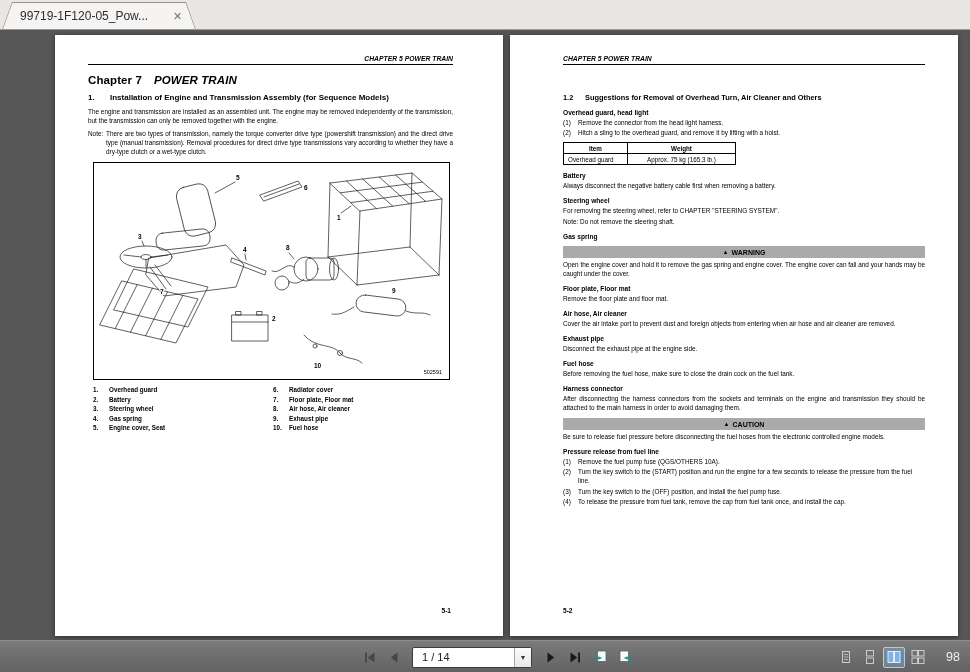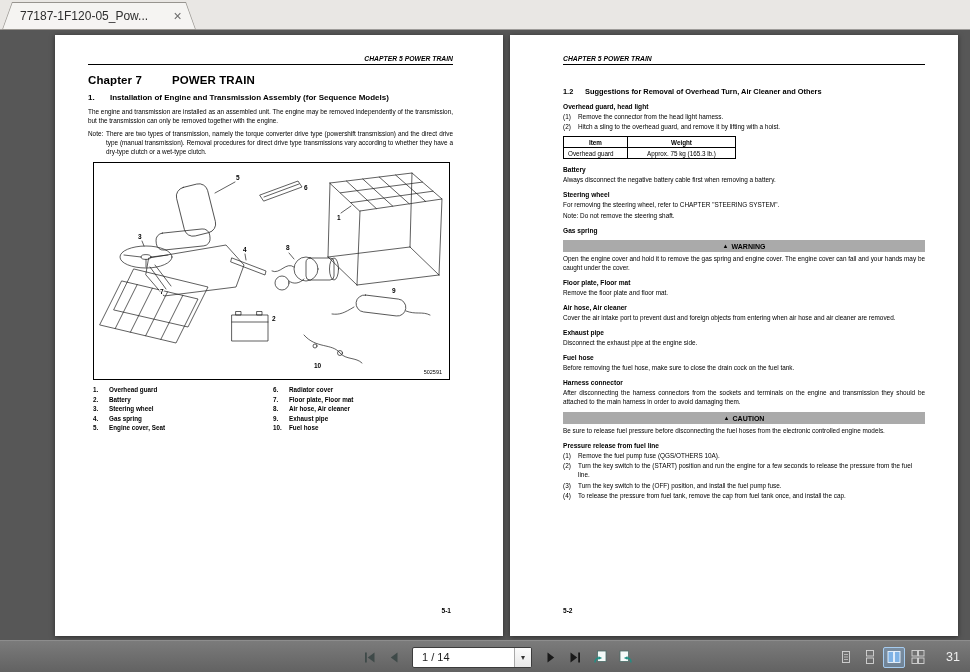--- a/index.html
+++ b/index.html
@@ -23,26 +23,26 @@
           box-shadow:0 1px 5px rgba(0,0,0,.5); color:#000; }
   .page-left  { left:55px;  padding:0 50px 0 33px; }
   .page-right { left:510px; padding:0 33px 0 53px; }
 
   
   .running-header { margin-top:20px; padding-bottom:2px; border-bottom:1px solid #000;
                     font-size:6.8px; font-weight:bold; font-style:italic; }
   .rh-right { text-align:right; } .rh-left { text-align:left; }
 
   .chapter-title { margin-top:9px; font-size:11.5px; font-weight:bold; letter-spacing:.1px; }
-  .chapter-title .gap { margin-left:30px; }
+  .chapter-title .gap { margin-left:12px;font-style:italic; }
 
   .sec-heading { display:flex; font-weight:bold; }
   .sec-heading.lvl1 { margin-top:7px; font-size:8px; }
   .sec-heading.lvl2 { margin-top:7px; font-size:7.4px; }
-  .sec-heading.mt-big { margin-top:22px; }
+  .sec-heading.mt-big { margin-top:28px; }
   .sec-num { width:22px; flex-shrink:0; }
 
   .body-text { margin-top:5px; font-size:6.4px; line-height:9px; text-align:justify; }
   .note-row { margin-top:4px; display:flex; font-size:6.4px; line-height:9px; }
   .note-label { width:18px; flex-shrink:0; }
   .note-text { flex:1; text-align:justify; }
 
   .figure-box { margin:6px 0 0 5px; width:357px; height:218px; border:1px solid #000; }
 
   .legend { margin:5px 0 0 5px; display:flex; font-size:6.3px; font-weight:bold; line-height:9.6px; }
@@ -89,21 +89,21 @@
   .zoom-text { margin-left:15px; font-size:12.5px; color:#efefef; }
 </style>
 </head>
 <body>
 
 <div class="window">
 
   <div class="tabbar">
     <div class="tab">
       <div class="tab-inner">
-        <span class="tab-title">77187-1F120-05_Pow...</span>
+        <span class="tab-title">99719-1F120-05_Pow...</span>
         <span class="tab-close">×</span>
       </div>
     </div>
   </div>
 
   <div class="content">
 
     <div class="page page-left">
       <div class="running-header rh-right">
         <span>CHAPTER 5 POWER TRAIN</span>
@@ -422,16 +422,16 @@
         </svg>
       </button>
       <button class="tb-btn">
         <svg width="14" height="14" viewBox="0 0 14 14">
           <rect x="1" y="0.5" width="5.5" height="5.5" fill="none" stroke="#d6d6d6" stroke-width="0.9"></rect>
           <rect x="7.5" y="0.5" width="5.5" height="5.5" fill="none" stroke="#d6d6d6" stroke-width="0.9"></rect>
           <rect x="1" y="8" width="5.5" height="5.5" fill="none" stroke="#d6d6d6" stroke-width="0.9"></rect>
           <rect x="7.5" y="8" width="5.5" height="5.5" fill="none" stroke="#d6d6d6" stroke-width="0.9"></rect>
         </svg>
       </button>
-      <span class="zoom-text">31</span>
+      <span class="zoom-text">98</span>
     </div>
   </div>
 </div>
 
 </body></html>

